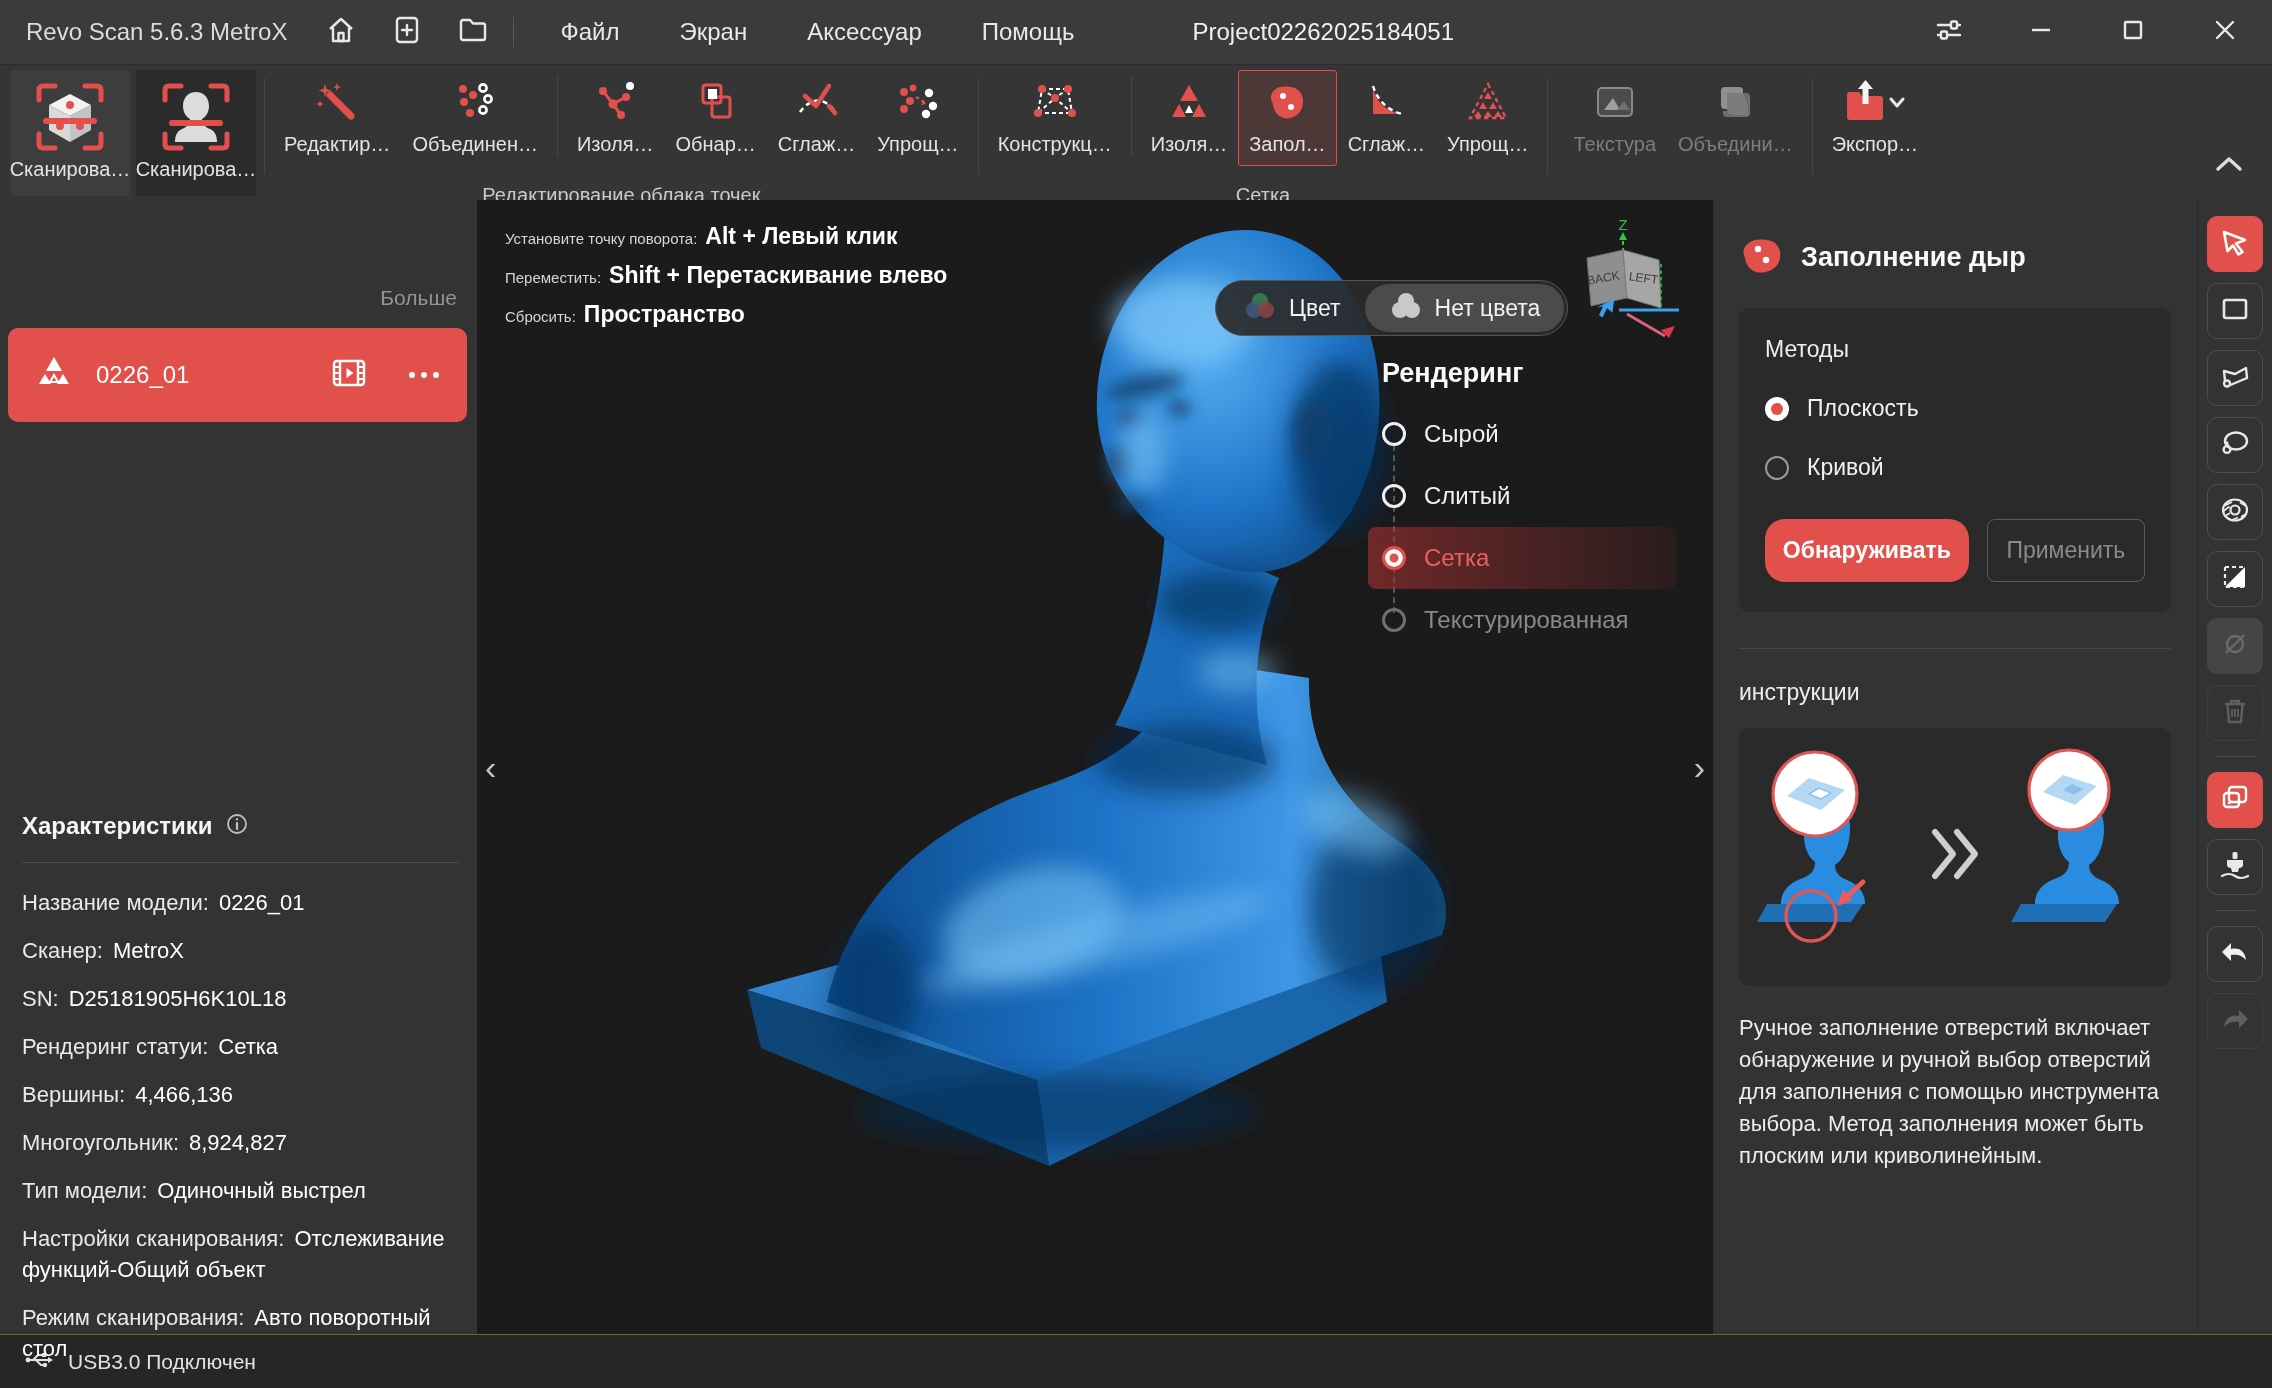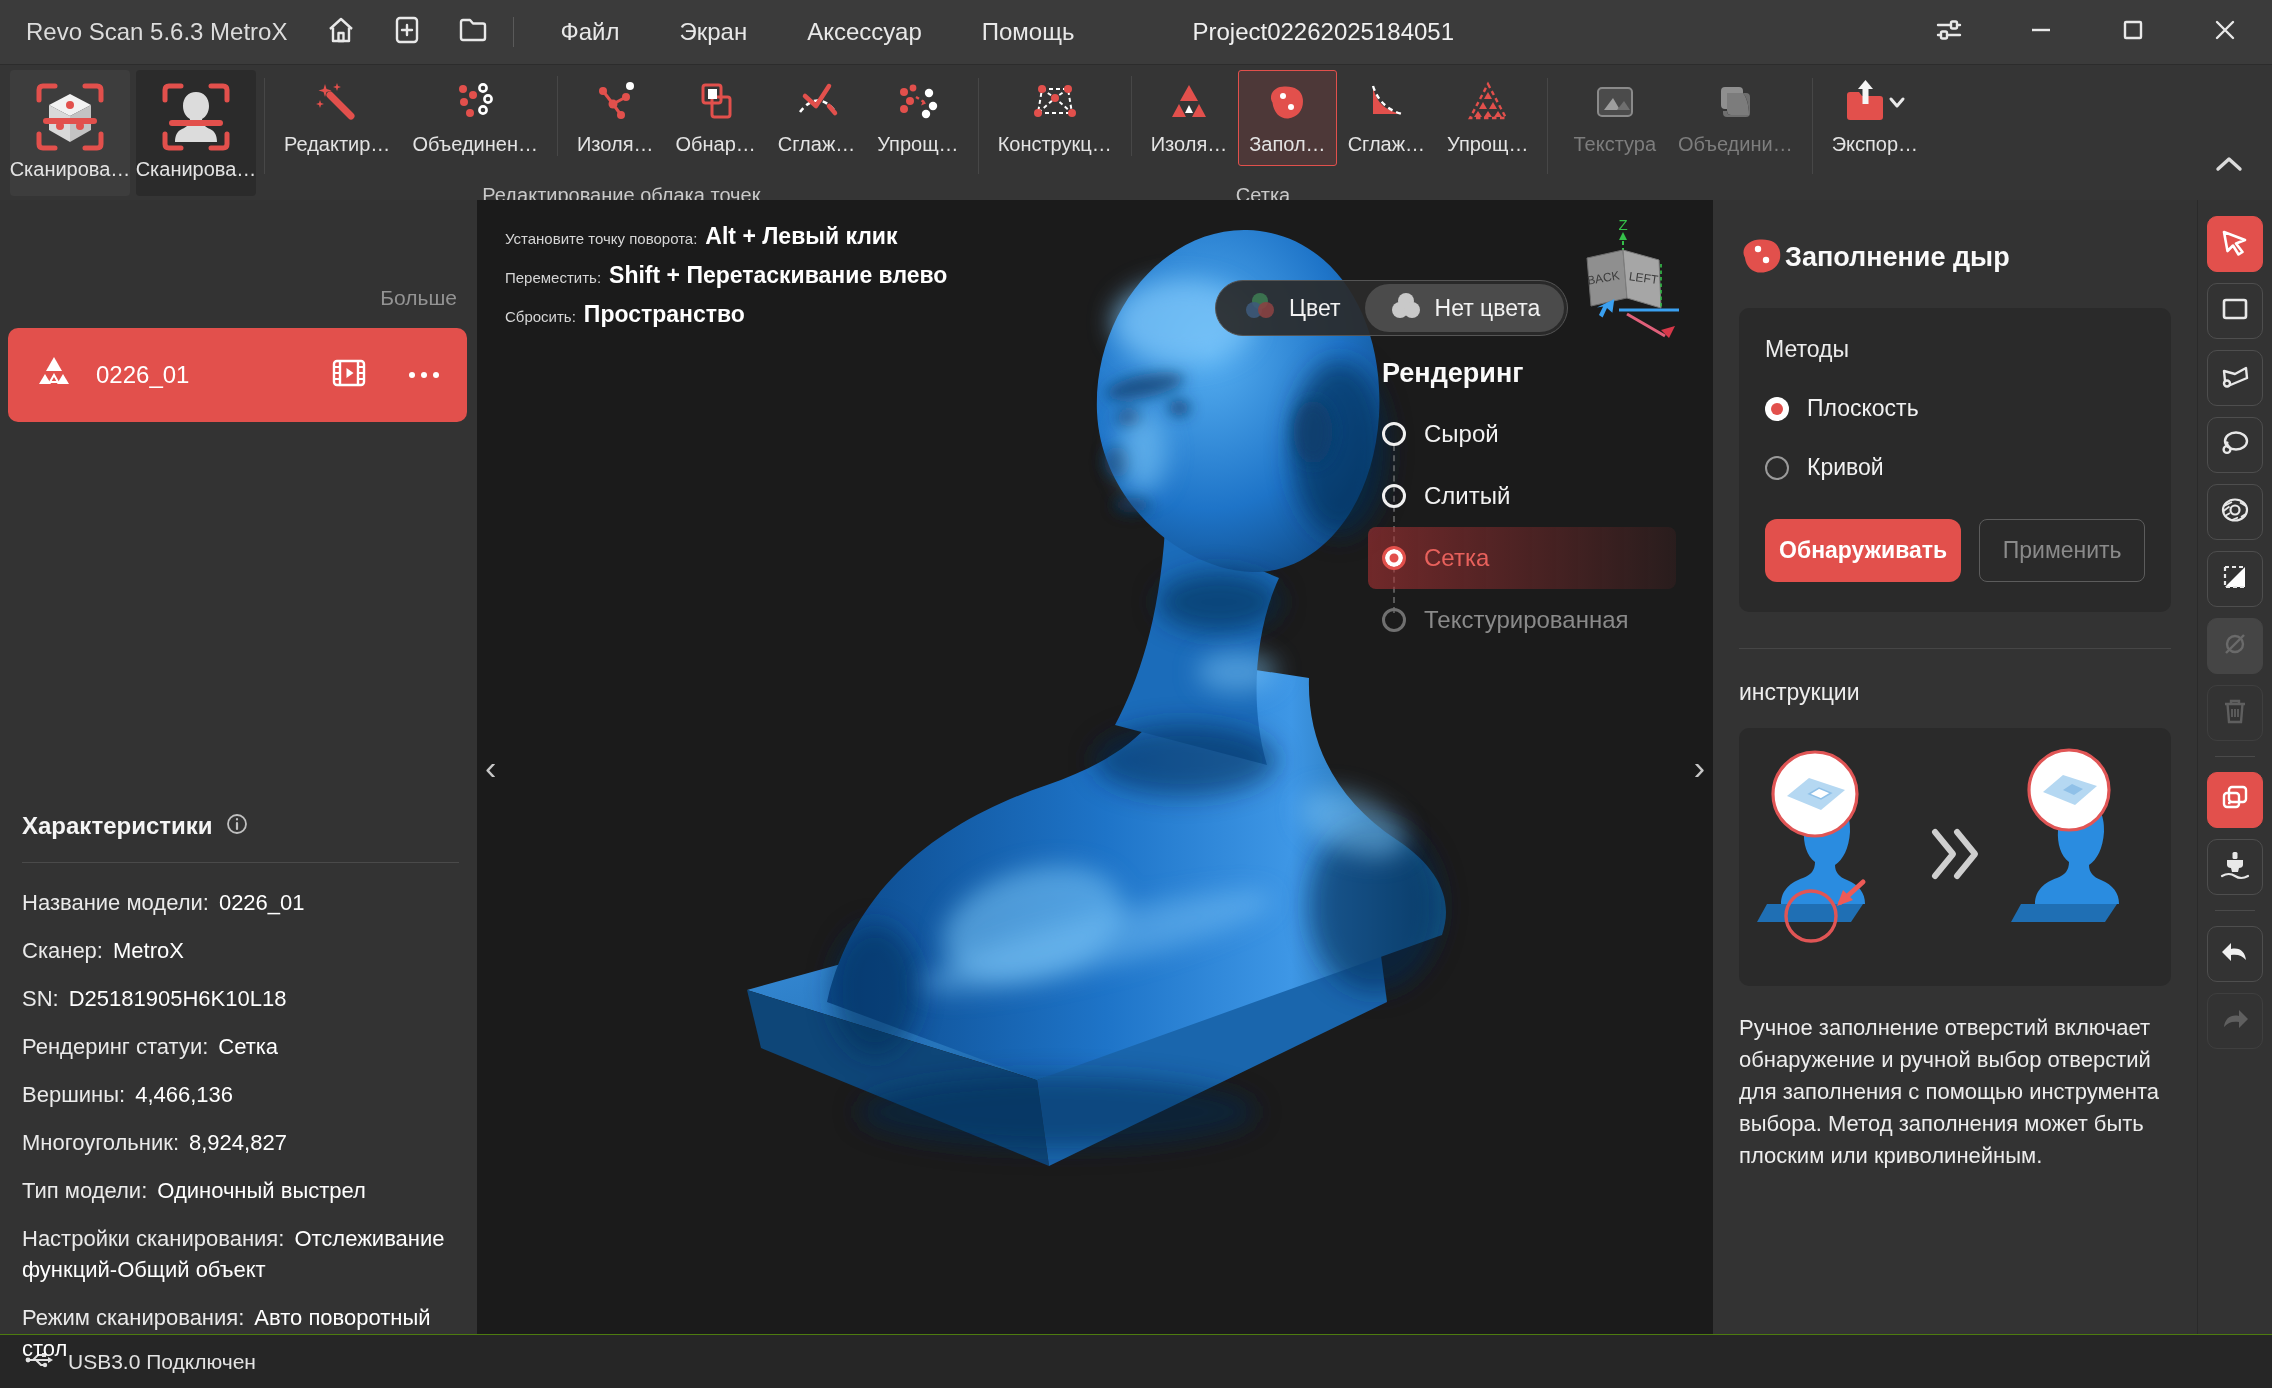--- a/index.html
+++ b/index.html
@@ -100,28 +100,28 @@
   .radio.r-dis{border:3px solid #707070;}
   .radio.r-white-red{background:#fff;}
   .radio.r-white-red::after{content:'';position:absolute;inset:6px;border-radius:50%;background:var(--red);}
   .radio.r-gray{border:2.5px solid #9a9a9a;}
   .vp-collapse{position:absolute;top:548px;font-size:34px;color:#c7c7c7;cursor:pointer;user-select:none;}
   .vp-collapse.left{left:8px;}
   .vp-collapse.right{right:8px;}
 
   
   .right-panel{width:484px;background:var(--bg-panel);flex:none;padding:34px 26px 0 26px;}
-  .rp-header{display:flex;align-items:center;}
+  .rp-header{display:flex;align-items:center;gap:16px;}
   .rp-title{font-size:27px;font-weight:bold;color:#fafafa;}
   .rp-card{background:var(--bg-card);border-radius:10px;margin-top:28px;padding:28px 26px 30px 26px;}
   .rp-methods-title{font-size:23px;color:#ededed;}
   .rp-radio-row{display:flex;align-items:center;gap:18px;margin-top:32px;cursor:pointer;}
   .rp-radio-label{font-size:23px;color:#f2f2f2;}
   .rp-btns{display:flex;gap:18px;margin-top:38px;}
-  .btn-detect{flex:1.15;background:var(--red);border:none;border-radius:12px;color:#fff;font-size:23px;font-weight:bold;padding:17px 4px;cursor:pointer;font-family:inherit;}
+  .btn-detect{flex:1.15;background:var(--red);border:none;border-radius:20px;color:#fff;font-size:23px;font-weight:bold;padding:17px 12px;cursor:pointer;font-family:inherit;}
   .btn-apply{flex:1;background:transparent;border:1px solid #5c5c5c;border-radius:8px;color:#8a8a8a;font-size:23px;padding:17px 0;cursor:default;font-family:inherit;}
   .rp-div{height:1px;background:#464646;margin:36px 0 30px 0;}
   .rp-instr-title{font-size:23px;color:#ededed;}
   .rp-illus{margin-top:22px;height:258px;background:var(--bg-card);border-radius:10px;overflow:hidden;}
   .rp-text{margin-top:26px;font-size:22px;line-height:32px;color:#ededed;}
 
   
   .tool-rail{width:75px;background:var(--bg-panel);border-left:1px solid #2a2a2a;display:flex;flex-direction:column;align-items:center;padding-top:16px;gap:11px;flex:none;}
   .rail-btn{width:56px;height:56px;border-radius:10px;border:1px solid #4e4e4e;display:flex;align-items:center;justify-content:center;cursor:pointer;background:transparent;flex:none;}
   .rail-btn.selected{background:var(--red);border-color:var(--red);}

